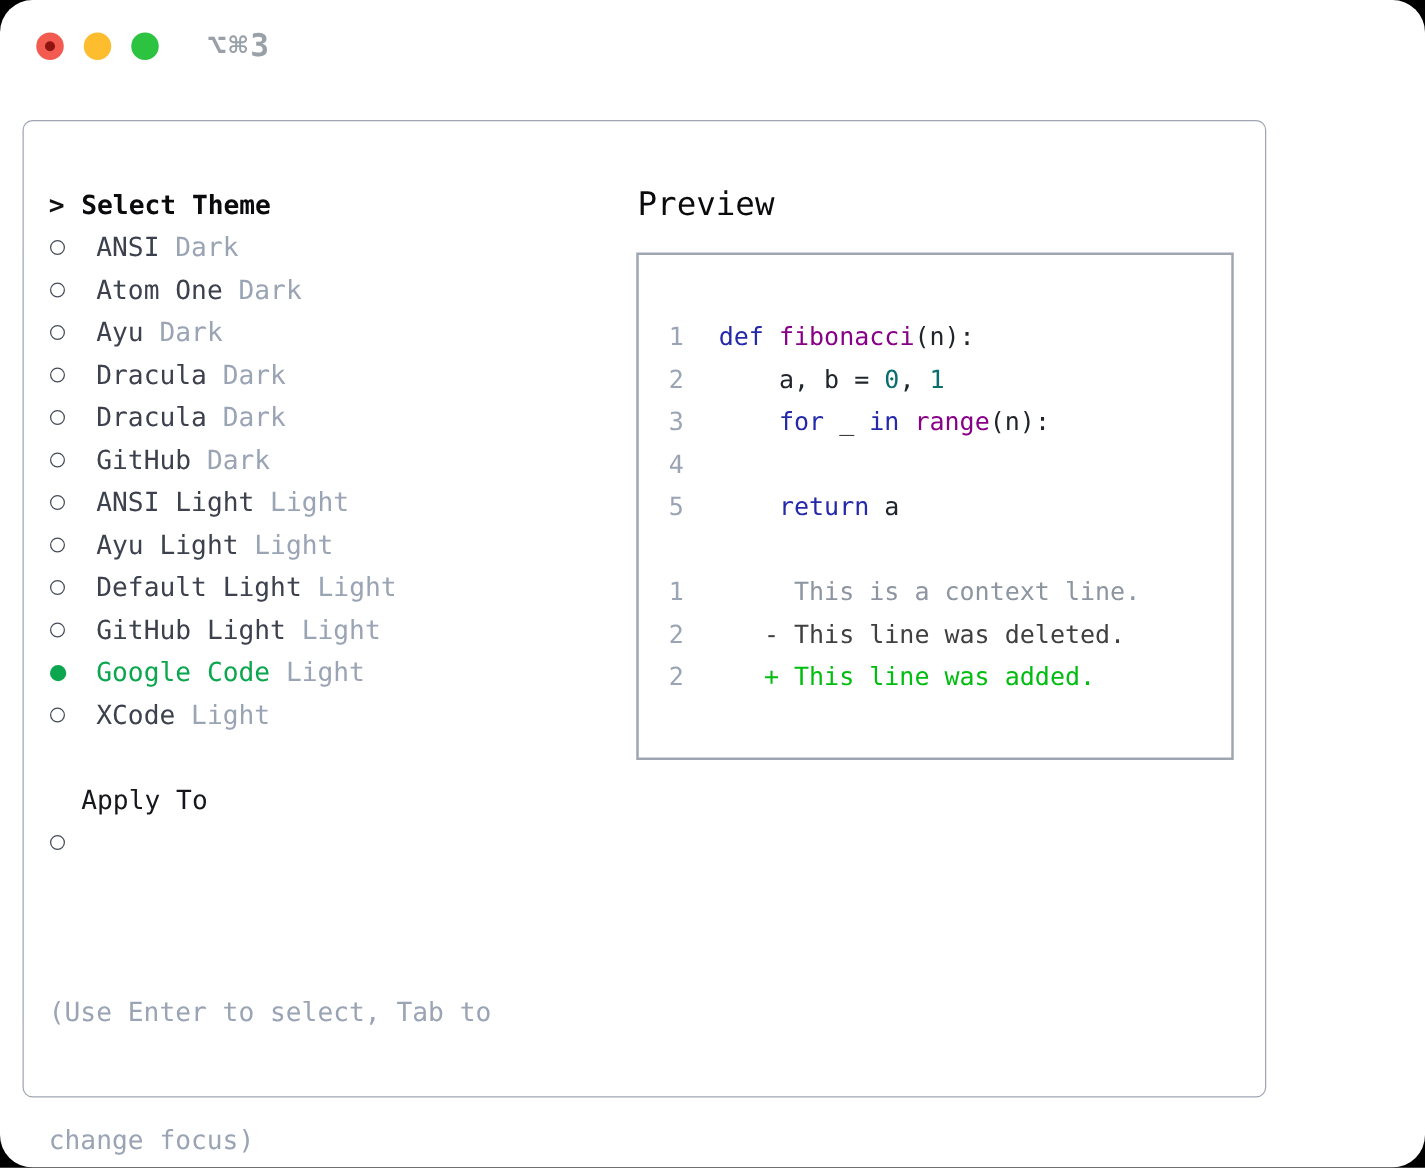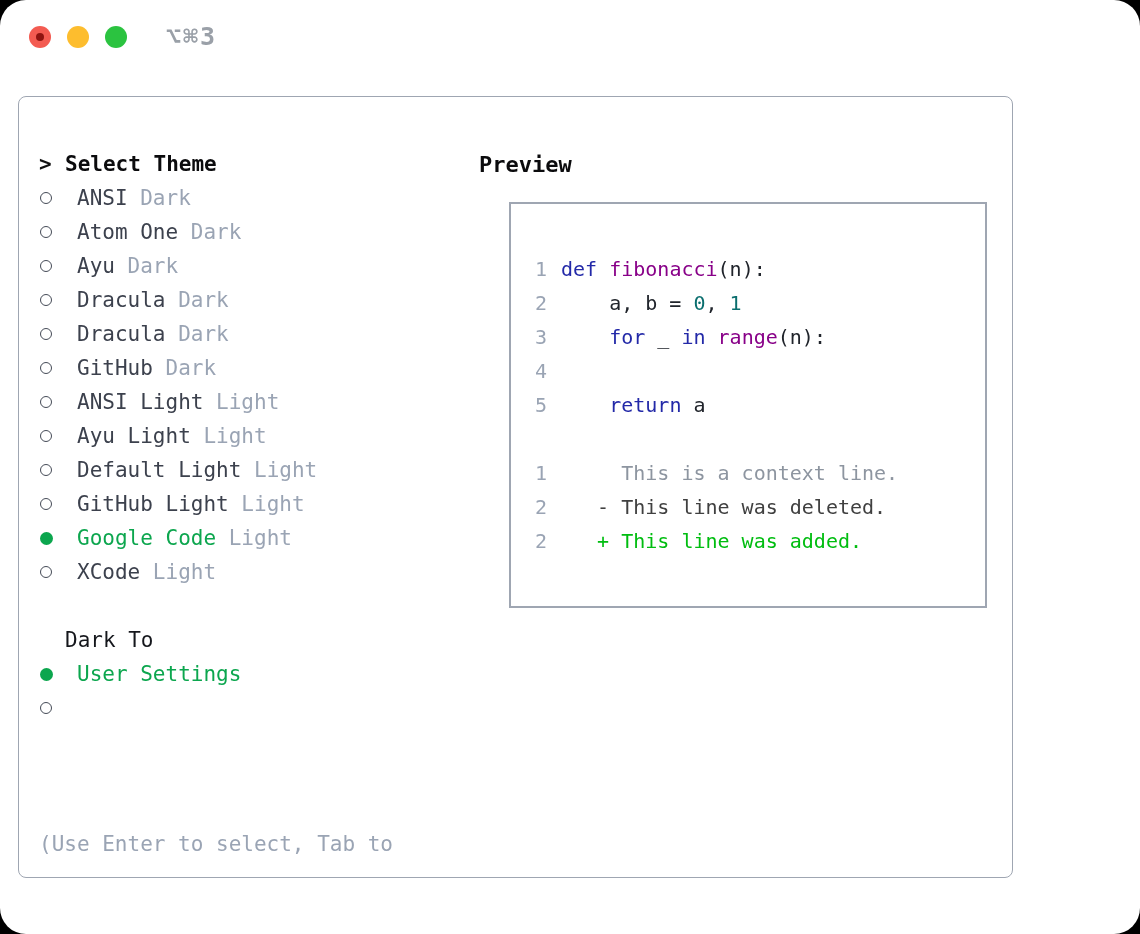--- a/index.html
+++ b/index.html
@@ -30,30 +30,30 @@
   .radio{width:12px;height:12px;border-radius:50%;border:1.5px solid #454b57;box-sizing:border-box;margin-left:1px;}
   .radio.on{border:none;background:#0ca64e;width:13px;height:13px;}
   .hdr{color:#0b0b0d;font-weight:bold;}
   .hdr2{color:#15171c;}
   .item-name{color:#3c414d;margin-left:12px;}
   .item-name.sel{color:#0ca64e;}
   .variant{color:#9aa4b4;}
   .spacer{height:34px;}
   .help{font-size:21px;line-height:34px;color:#9aa4b4;white-space:pre;}
   
-  .preview-label{position:absolute;left:460px;top:50px;height:34px;display:flex;align-items:center;
-                 font-size:22px;font-weight:bold;color:#0b0b0d;}
+  .preview-label{position:absolute;left:491px;top:50px;height:34px;display:flex;align-items:center;
+                 font-size:26px;font-weight:normal;color:#0b0b0d;}
   .preview-box{
     position:absolute;left:490px;top:105px;width:478px;height:406px;
     border:2px solid #9fa6b2;background:#fff;box-sizing:border-box;
     padding:48px 0 0 22px;overflow:hidden;
   }
   .pline{height:34px;display:flex;align-items:center;font-size:20px;white-space:pre;}
   .pline .num{width:14px;text-align:right;color:#9aa4b4;flex-shrink:0;}
-  .pline .code{margin-left:14px;white-space:pre;}
+  .pline .code{margin-left:28px;white-space:pre;}
   .tok-kw{color:#2329a8;}
   .tok-fn{color:#880088;}
   .tok-lit{color:#0a6e6e;}
   .tok-pl{color:#20242b;}
   .tok-ctx{color:#8d95a0;}
   .tok-del{color:#404040;}
   .tok-add{color:#00bd10;}
 </style>
 </head>
 <body>
@@ -89,25 +89,24 @@
           <div class="row"><span class="marker"><span class="radio"></span></span><span class="item-name">Default Light</span><span class="variant"> Light</span></div>
           <div class="row"><span class="marker"><span class="radio"></span></span><span class="item-name">GitHub Light</span><span class="variant"> Light</span></div>
           <div class="row"><span class="marker"><span class="radio on"></span></span><span class="item-name sel">Google Code</span><span class="variant"> Light</span></div>
           <div class="row"><span class="marker"><span class="radio"></span></span><span class="item-name">XCode</span><span class="variant"> Light</span></div>
         </div>
 
       <div class="spacer"></div>
 
       <div class="row">
         <span class="marker"></span>
-        <span class="hdr2">Dark To</span>
+        <span class="hdr2">Apply To</span>
       </div>
 
       <div id="apply-list">
-          <div class="row"><span class="marker"><span class="radio on"></span></span><span class="item-name sel">User Settings</span></div>
           <div class="row"><span class="marker"><span class="radio"></span></span></div>
         </div>
 
       <div class="spacer"></div>
 
       <div class="help">
         <div>(Use Enter to select, Tab to</div>
         <div>change focus)</div>
       </div>
     </div>

